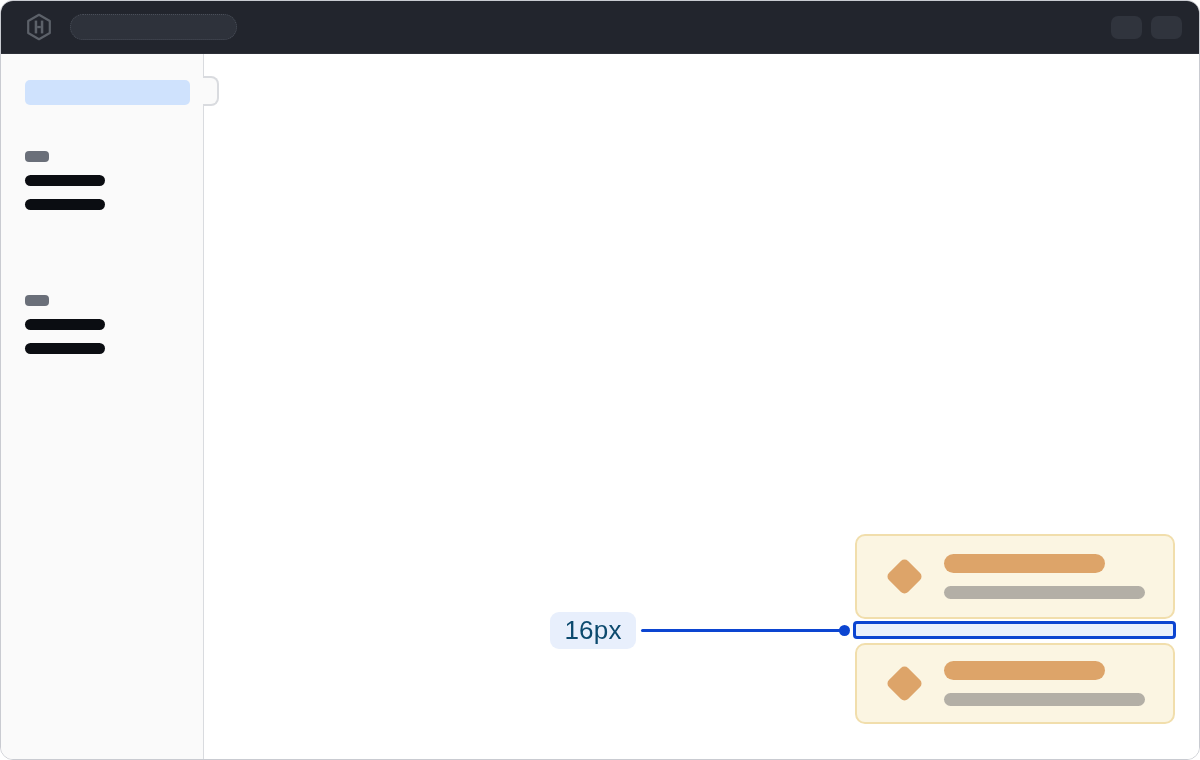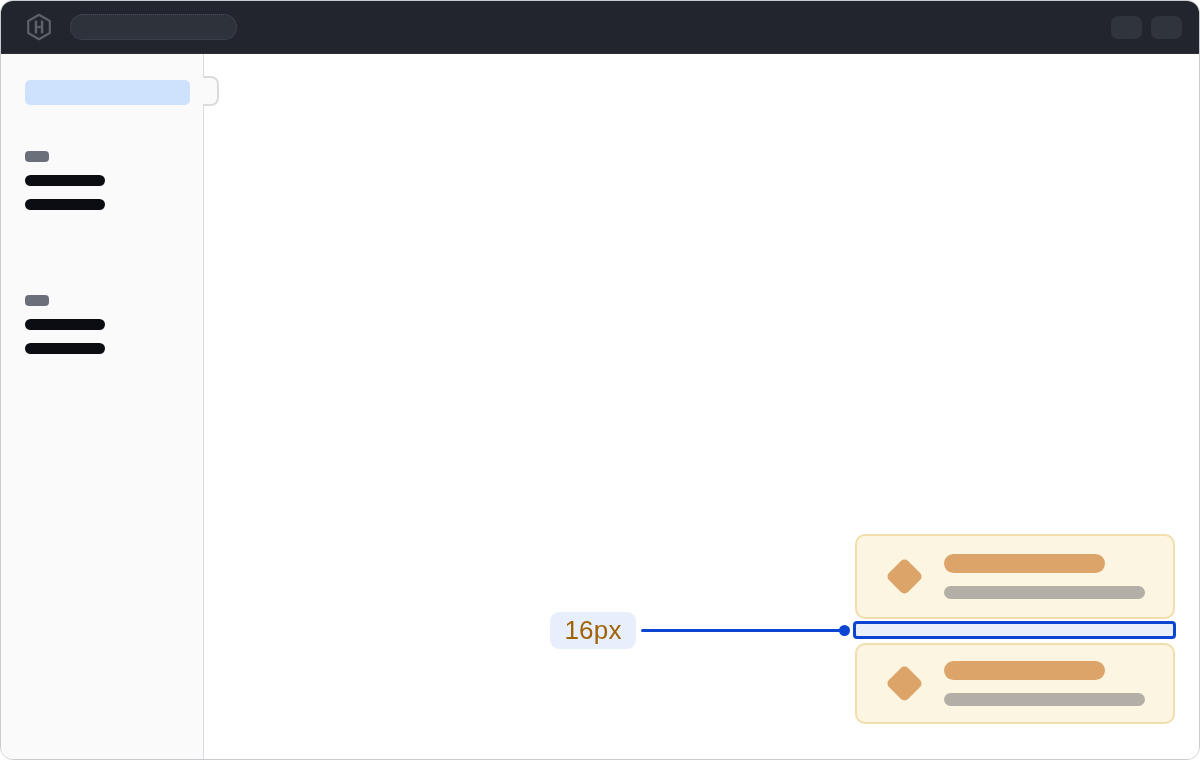--- a/index.html
+++ b/index.html
@@ -71,21 +71,21 @@
 
   .gap-highlight {
     position: absolute; left: 852px; top: 620px; width: 323px; height: 18px;
     background: #e9f0fc; border: 3px solid #0c45d1; border-radius: 4px;
   }
 
   .measure-label {
     position: absolute; left: 549px; top: 611px; width: 86px; height: 37px;
     background: #e8effc; border-radius: 9px;
     display: flex; align-items: center; justify-content: center;
-    color: #a16207; font-size: 26px; font-weight: 500; letter-spacing: 0.2px;
+    color: #0c4a6e; font-size: 26px; font-weight: 500; letter-spacing: 0.2px;
   }
   .measure-line {
     position: absolute; left: 640px; top: 628px; width: 202px; height: 2.5px;
     background: #0c45d1; border-radius: 2px;
   }
   .measure-dot {
     position: absolute; left: 838px; top: 624px; width: 11px; height: 11px;
     border-radius: 50%; background: #0c45d1;
   }
 </style>

